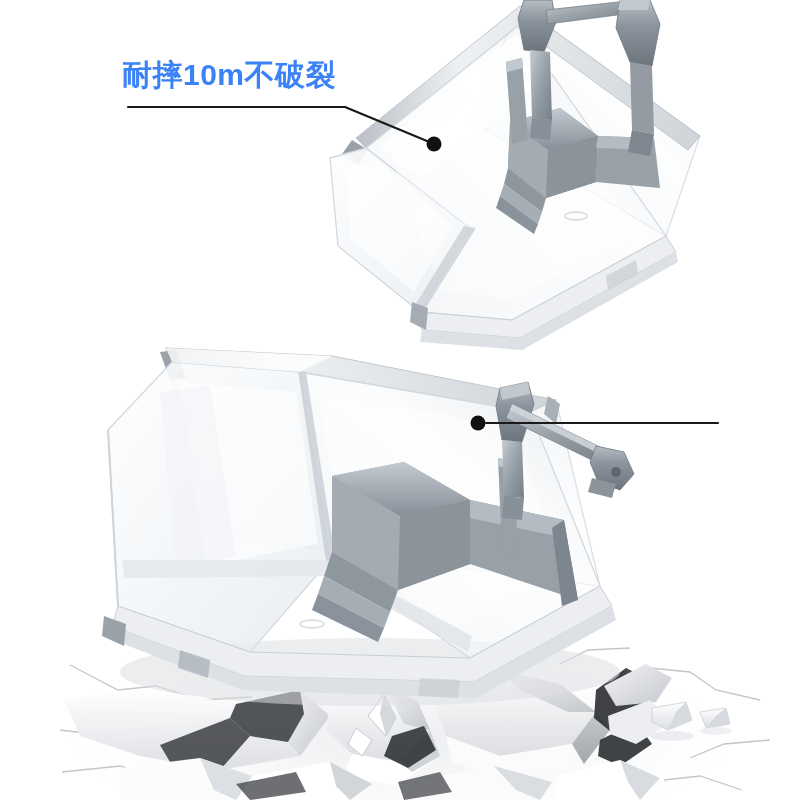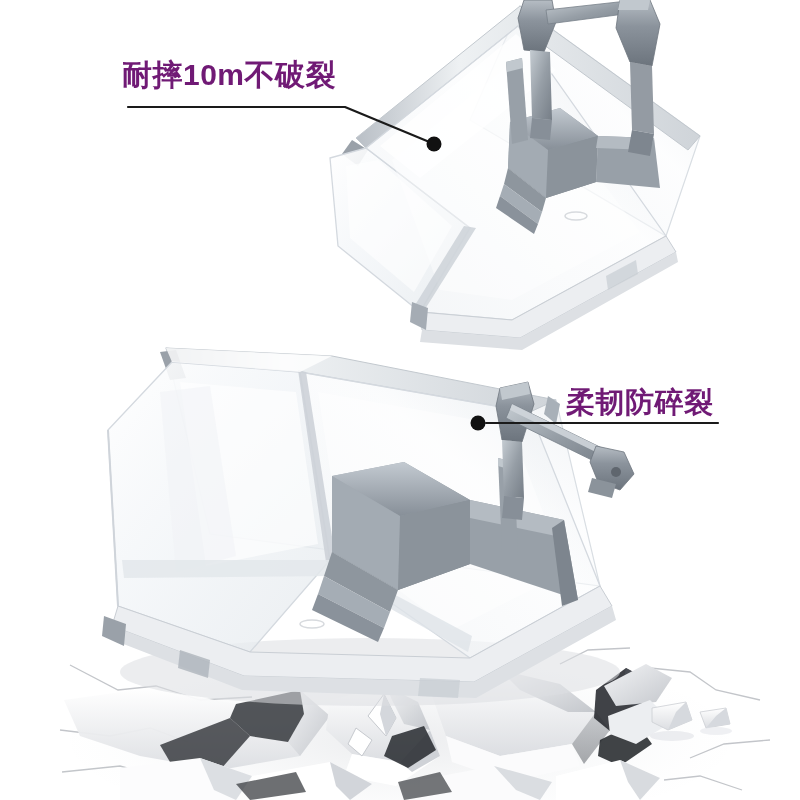--- a/index.html
+++ b/index.html
@@ -21,21 +21,21 @@
   .scene-svg {
     position: absolute;
     left: 0;
     top: 0;
     width: 800px;
     height: 800px;
   }
   .callout-text {
     position: absolute;
     font-weight: bold;
-    color: #701a75;
+    color: #3b82f6;
     letter-spacing: 0.5px;
     white-space: nowrap;
     line-height: 1;
     font-family: "Liberation Sans", "DejaVu Sans", sans-serif;
   }
   #callout-1-text {
     left: 122px;
     top: 60px;
     font-size: 30px;
   }
@@ -309,15 +309,14 @@
       </g>
       <g>
         <line x1="486" y1="423" x2="718" y2="423" stroke="#1a1a1a" stroke-width="2.2" stroke-linecap="round"></line>
         <circle cx="478" cy="423" r="7.5" fill="#111111"></circle>
       </g>
     </g>
   </svg>
 
   <div class="callout-text" id="callout-1-text">耐摔10m不破裂</div>
 
-  <div class="callout-text" id="callout-2-text">柔韧防碎裂</div>
 
 </div>
 
 </body></html>

